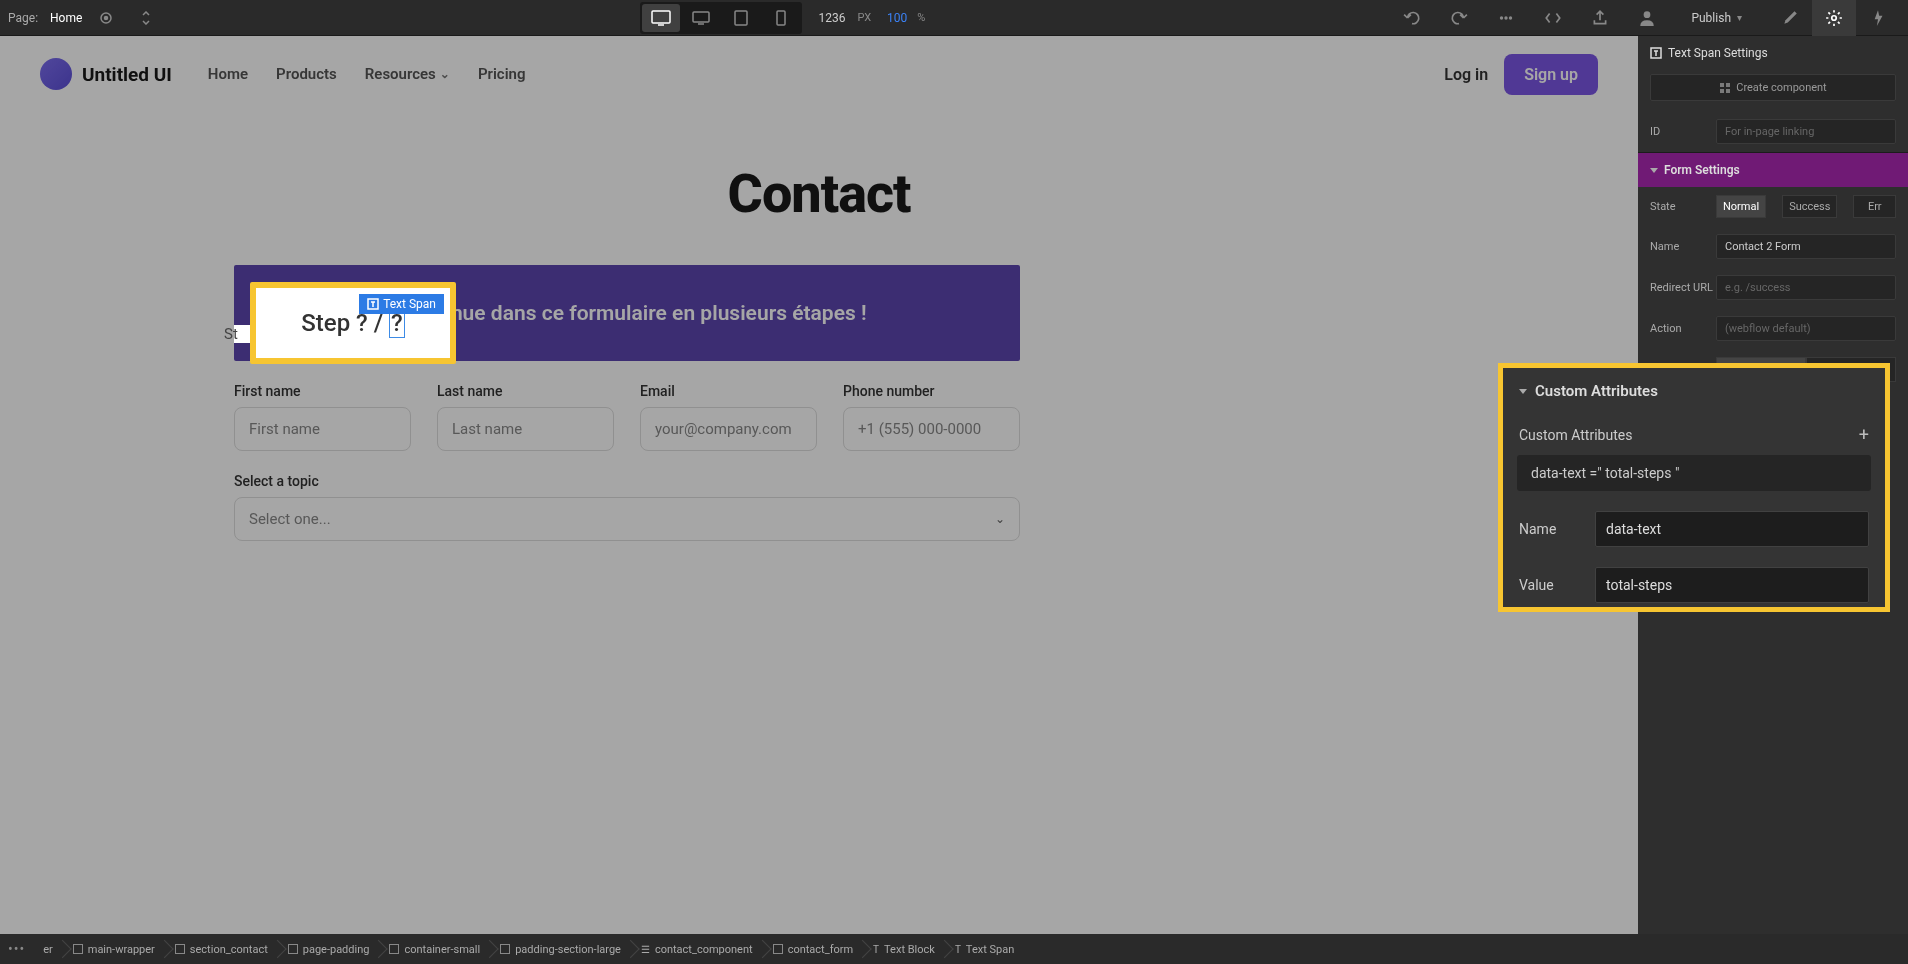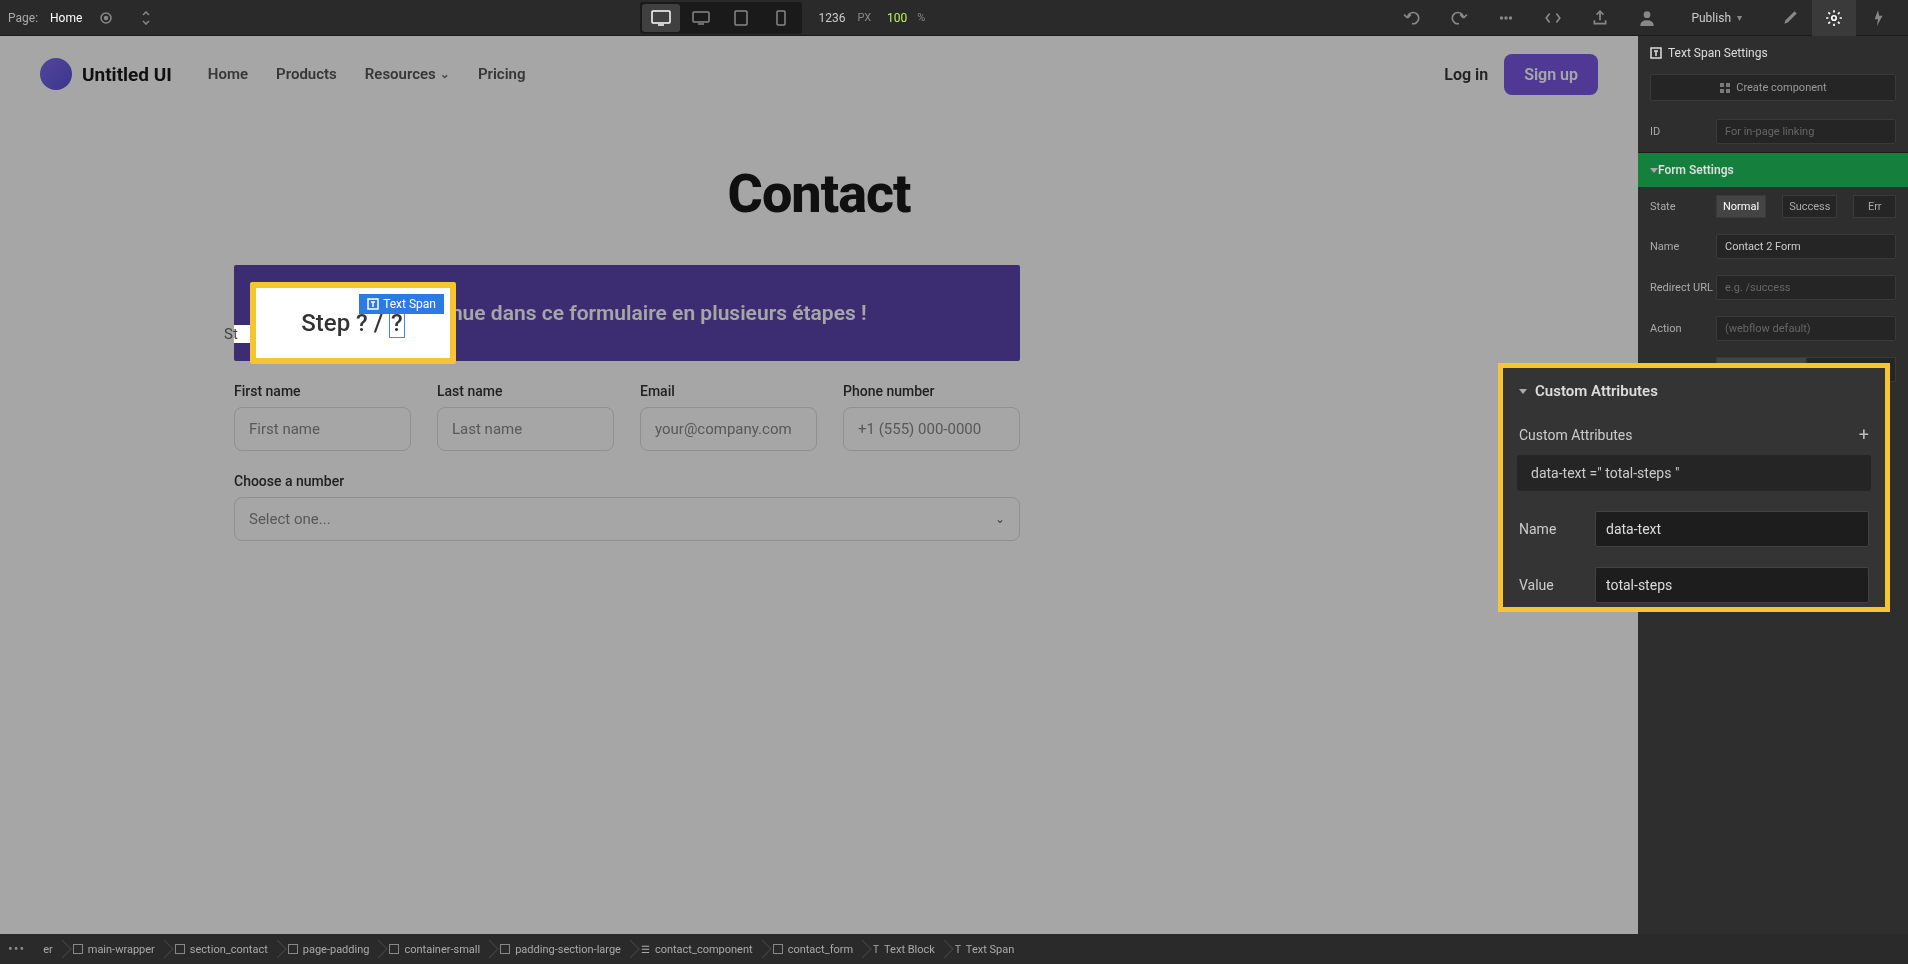--- a/index.html
+++ b/index.html
@@ -9,21 +9,21 @@
 .top-toolbar { height: 36px; background: #2a2a2a; display: flex; align-items: center; padding: 0 8px; gap: 8px; border-bottom: 1px solid #1a1a1a; position: relative; z-index: 10; }
 .page-label { font-size: 12px; color: #aaa; }
 .page-name { font-size: 12px; color: #fff; margin-left: 4px; }
 .target-icon { width: 16px; height: 16px; color: #888; margin-left: 8px; }
 .toolbar-spacer { flex: 1; }
 .device-group { display: flex; gap: 2px; background: #1a1a1a; border-radius: 3px; padding: 2px; }
 .device-btn { width: 38px; height: 28px; display: flex; align-items: center; justify-content: center; color: #888; border-radius: 3px; }
 .device-btn.active { background: #404040; color: #fff; }
 .viewport-size { font-size: 12px; color: #ccc; margin-left: 8px; }
 .viewport-px { font-size: 11px; color: #888; margin-left: 4px; }
-.zoom { font-size: 12px; color: #bef264; margin-left: 8px; }
+.zoom { font-size: 12px; color: #3b82f6; margin-left: 8px; }
 .zoom-pct { font-size: 11px; color: #888; margin-left: 2px; }
 .right-tools { display: flex; align-items: center; gap: 29px; margin-left: auto; }
 .tool-icon { width: 18px; height: 18px; color: #888; display: flex; align-items: center; justify-content: center; }
 .publish-group { display: flex; align-items: center; gap: 4px; font-size: 12px; color: #ccc; padding: 0 6px; }
 .right-tabbar { display: flex; gap: 0; margin-left: 12px; }
 .right-tab { width: 44px; height: 36px; display: flex; align-items: center; justify-content: center; color: #888; }
 .right-tab.active { background: #3a3a3a; color: #fff; }
 .dropdown-caret { font-size: 10px; color: #888; margin-left: 2px; }
 .more-dots { display: flex; align-items: center; justify-content: center; width: 32px; margin-left: 8px; }
 
@@ -62,21 +62,21 @@
 
 
 .right-panel { position: absolute; top: 36px; right: 0; width: 270px; bottom: 30px; background: #2e2e2e; color: #ccc; font-size: 12px; overflow-y: auto; z-index: 2; }
 .panel-row { display: flex; align-items: center; padding: 8px 12px; }
 .panel-row-label { width: 66px; color: #aaa; font-size: 11px; }
 .panel-row-value { flex: 1; background: #252525; border: 1px solid #3a3a3a; padding: 5px 8px; border-radius: 2px; font-size: 11px; color: #ccc; }
 .panel-row-placeholder { color: #666; }
 .settings-header { display: flex; align-items: center; gap: 6px; padding: 10px 12px; font-size: 12px; color: #ddd; }
 .settings-header svg { width: 12px; height: 12px; }
 .create-comp-btn { width: calc(100% - 24px); margin: 4px 12px 10px; background: #252525; border: 1px solid #3a3a3a; padding: 6px; text-align: center; font-size: 11px; color: #999; display: flex; align-items: center; justify-content: center; gap: 5px; border-radius: 2px; }
-.section-header { display: flex; align-items: center; padding: 10px 12px; background: #15803d; border-top: 1px solid #1c1c1c; font-size: 12px; color: #ddd; font-weight: 600; cursor: pointer; }
+.section-header { display: flex; align-items: center; gap: 6px; padding: 10px 12px; background: #701a75; border-top: 1px solid #1c1c1c; font-size: 12px; color: #ddd; font-weight: 600; cursor: pointer; }
 .caret-down { width: 0; height: 0; border-left: 4px solid transparent; border-right: 4px solid transparent; border-top: 5px solid #aaa; }
 .state-pills { display: flex; gap: 16px; flex: 1; }
 .state-pill { flex: 1; text-align: center; padding: 4px 6px; font-size: 11px; background: #252525; border: 1px solid #3a3a3a; color: #aaa; }
 .state-pill.active { background: #444; color: #fff; }
 .method-pills { display: flex; gap: 0; flex: 1; }
 .method-pill { flex: 1; text-align: center; padding: 5px; background: #252525; border: 1px solid #3a3a3a; font-size: 11px; color: #aaa; }
 .method-pill.active { background: #444; color: #fff; }
 
 
 .custom-attr-highlight { position: absolute; top: 363px; right: 18px; width: 392px; background: #343434; border: 5px solid #f7c531; z-index: 20; padding: 0; }
@@ -254,21 +254,21 @@
     </div>
     <div>
       <div class="field-label">Email</div>
       <div class="field-input">your@company.com</div>
     </div>
     <div>
       <div class="field-label">Phone number</div>
       <div class="field-input">+1 (555) 000-0000</div>
     </div>
     <div class="field-full">
-      <div class="field-label">Choose a number</div>
+      <div class="field-label">Select a topic</div>
       <div class="field-input select-input">
         <span>Select one...</span>
         <span class="select-caret">⌄</span>
       </div>
     </div>
   </div>
   <div class="overlay-dark"></div>
 </div>
 
 <div class="right-panel">

